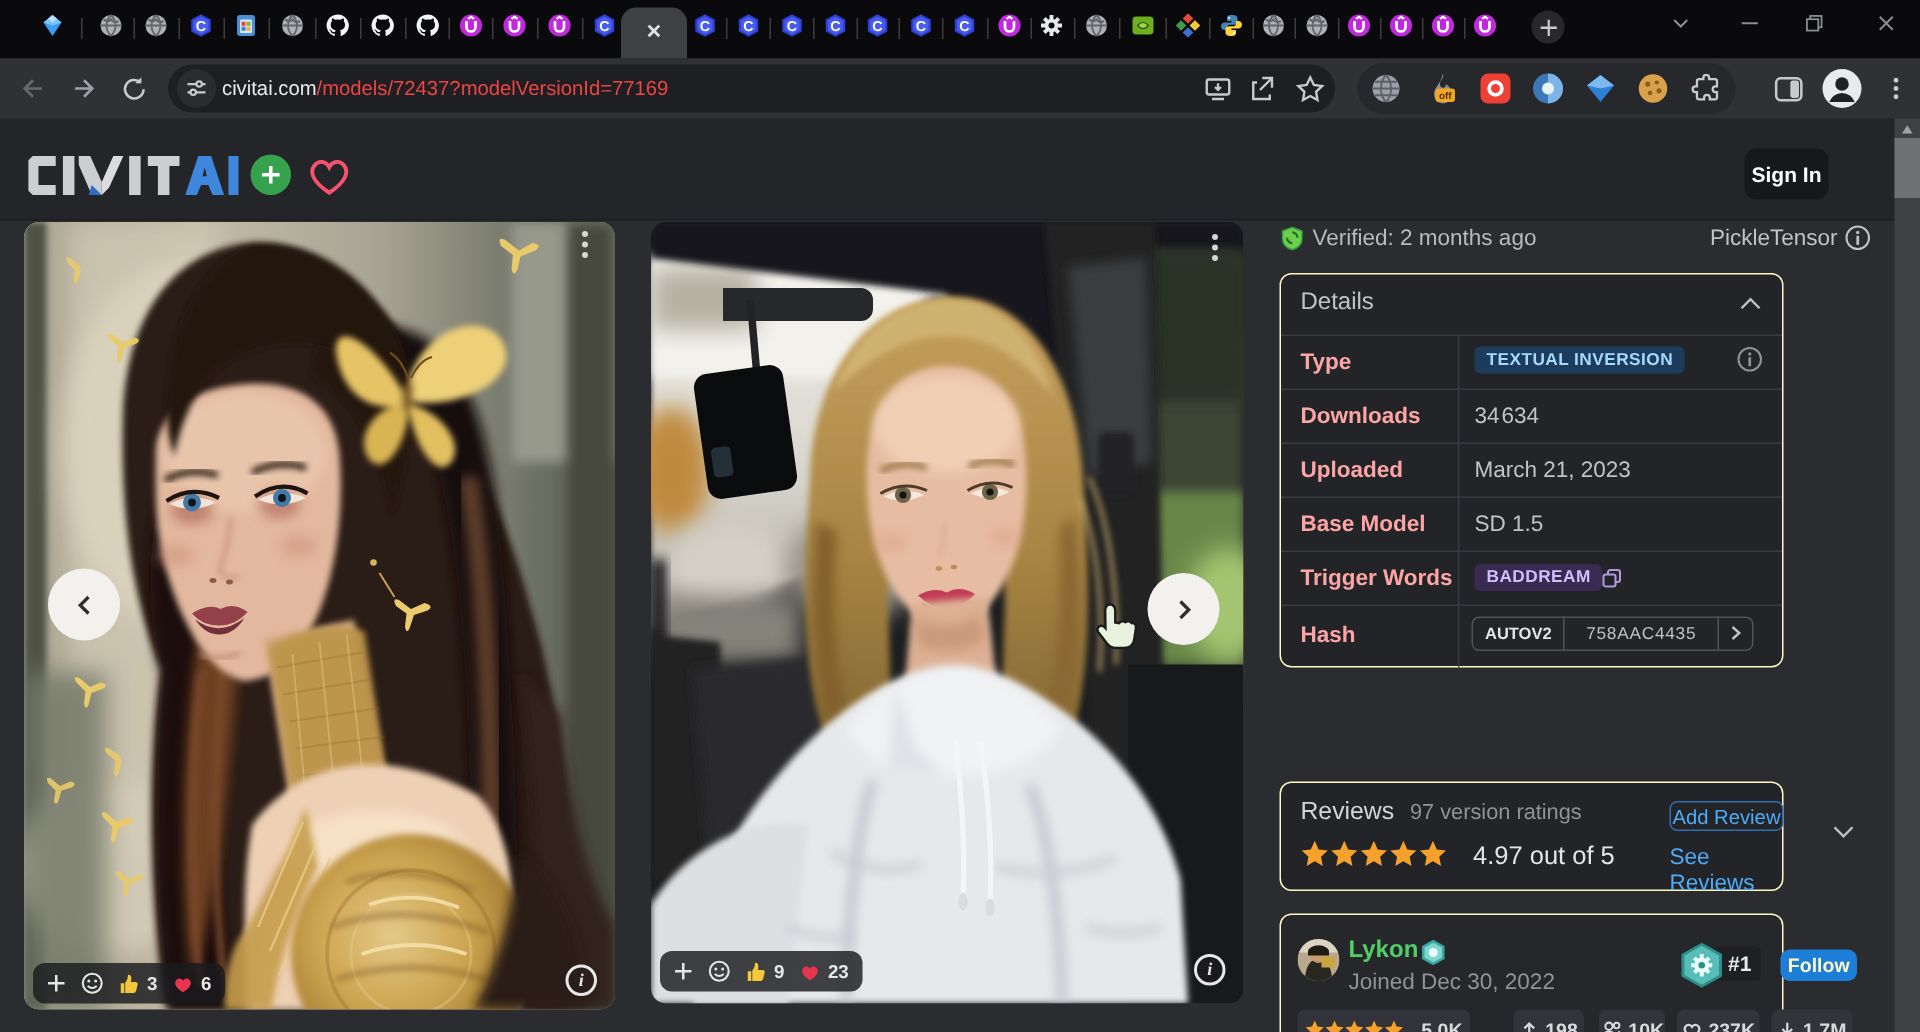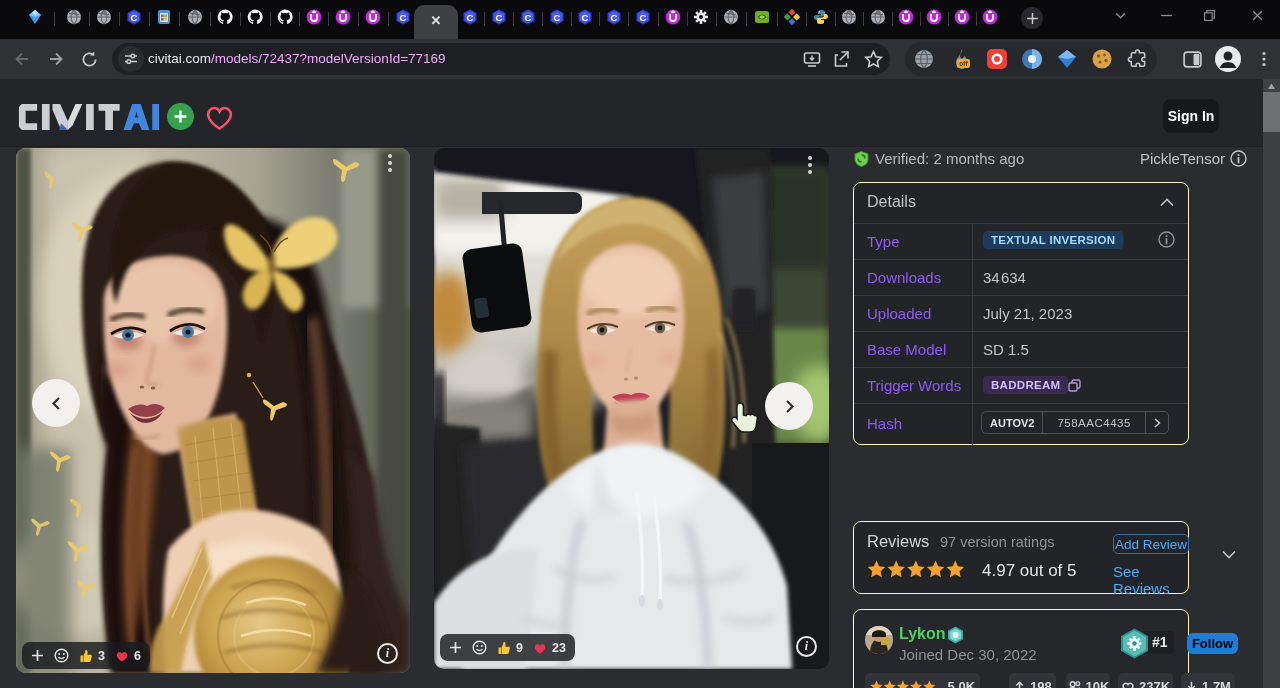--- a/index.html
+++ b/index.html
@@ -18,21 +18,21 @@
   .wctl { position:absolute; top:0; height:30px; color:#8b8d90; font-size:13px;
     display:flex; align-items:center; justify-content:center; width:30px; }
   #toolbar { position:absolute; left:0; top:39px; width:1280px; height:40px; background:#303135; }
   .tbicon { position:absolute; top:8px; width:24px; height:24px; display:flex;
     align-items:center; justify-content:center; }
   #omnibox { position:absolute; left:112px; top:4px; width:778px; height:32px;
     background:#1e1f23; border-radius:16px; }
   #siteinfo { position:absolute; left:6px; top:3px; width:26px; height:26px; border-radius:13px;
     background:#2b2c30; display:flex; align-items:center; justify-content:center; }
   #url { position:absolute; left:36px; top:8px; font-size:13.5px; color:#e8eaed; white-space:nowrap; }
-  #url span { color:#f0abfc; }
+  #url span { color:#ef4444; }
   #extpill { position:absolute; left:905px; top:3px; width:252px; height:34px;
     background:#27282c; border-radius:17px; }
   .extic { position:absolute; top:4px; width:26px; height:26px; display:flex;
     align-items:center; justify-content:center; }
   
   #site { position:absolute; left:0; top:79px; width:1280px; height:609px; background:#2b2c30; }
   #siteheader { position:absolute; left:0; top:0; width:1280px; height:68px; background:#242528;
     border-bottom:1px solid #1d1e21; }
   #searchbox { position:absolute; left:377px; top:18px; width:503px; height:36px;
     background:#1e1f23; border:1px solid #35373c; border-radius:6px; }
@@ -55,21 +55,21 @@
   .infocirc { position:absolute; width:21px; height:21px; border-radius:50%;
     border:2px solid #e8e8ea; color:#e8e8ea; font-size:12px; font-weight:bold;
     display:flex; align-items:center; justify-content:center; background:rgba(30,30,32,.25);
     font-family:"Liberation Serif", serif; font-style:italic; }
   .navcirc { position:absolute; width:48px; height:48px; border-radius:50%; background:#f2f1ee;
     display:flex; align-items:center; justify-content:center; }
   
   .panel { position:absolute; left:853px; width:336px; background:#232428;
     border:1px solid #fef9c3; border-radius:8px; }
   .rowline { position:absolute; left:0; width:100%; height:1px; background:#3a3b40; }
-  .lbl { color:#8b5cf6; font-size:15px; font-weight:normal; }
+  .lbl { color:#fca5a5; font-size:15px; font-weight:bold; }
   .val { color:#c1c2c5; font-size:15px; }
 </style>
 </head>
 <body>
 <div id="stage">
 <div id="tabbar">
 <div class="ptab" style="left:27px"><svg width="16" height="16" viewBox="0 0 16 16">
           <polygon points="8,1 14,6 8,15 2,6" fill="#3b9df0"></polygon>
           <polygon points="8,1 14,6 8,8 2,6" fill="#7cc4f8"></polygon>
           <polygon points="5,3.5 8,1 11,3.5 8,6" fill="#b5e0ff"></polygon>
@@ -736,21 +736,21 @@
   <div class="lbl abs" style="left:13px;top:158px">Base Model</div>
   <div class="lbl abs" style="left:13px;top:194px">Trigger Words</div>
   <div class="lbl abs" style="left:13px;top:232px">Hash</div>
   <div class="abs" style="left:129px;top:48px;background:#1d3c5c;border-radius:4px;padding:3px 8px;font-size:11.5px;font-weight:bold;letter-spacing:.3px;color:#a5d8ff">TEXTUAL INVERSION</div>
   <svg class="abs" style="right:13px;top:48px" width="17" height="17" viewBox="0 0 17 17">
           <circle cx="8.5" cy="8.5" r="7.5" stroke="#909296" stroke-width="1.4" fill="none"></circle>
           <circle cx="8.5" cy="5" r="1.1" fill="#909296"></circle>
           <rect x="7.6" y="7.2" width="1.8" height="6" fill="#909296"></rect>
         </svg>
   <div class="val abs" style="left:129px;top:86px">34 634</div>
-  <div class="val abs" style="left:129px;top:122px">July 21, 2023</div>
+  <div class="val abs" style="left:129px;top:122px">March 21, 2023</div>
   <div class="val abs" style="left:129px;top:158px">SD 1.5</div>
   <div class="abs" style="left:129px;top:193px;background:#392a52;border-radius:4px;padding:3px 8px;font-size:11.5px;font-weight:bold;letter-spacing:.3px;color:#d0bfff">BADDREAM</div>
   <svg class="abs" style="left:214px;top:196px" width="13" height="13" viewBox="0 0 13 13">
           <rect x="4" y="1" width="8" height="8" rx="1.5" stroke="#b197de" stroke-width="1.4" fill="none"></rect>
           <rect x="1" y="4" width="8" height="8" rx="1.5" fill="#232428" stroke="#b197de" stroke-width="1.4"></rect>
         </svg>
   <div class="abs" style="left:127px;top:228px;height:23px;border:1px solid #515257;border-radius:5px;display:flex;align-items:center">
      <span style="padding:0 8px;font-size:11px;font-weight:bold;color:#e3e4e6">AUTOV2</span>
      <span style="width:1px;height:23px;background:#515257"></span>
      <span style="padding:0 14px;font-size:11.5px;color:#c1c2c5;letter-spacing:.5px">758AAC4435</span>
@@ -808,21 +808,21 @@
           <polygon points="14.5,0.5 28,8 28,23 14.5,30.5 1,23 1,8" fill="#2e8f8a"></polygon>
           <polygon points="14.5,2.5 26,9 26,22 14.5,28.5 3,22 3,9" fill="#58bdb6"></polygon>
           <g fill="#eafffd">
             <circle cx="14.5" cy="15.5" r="5"></circle>
             <g stroke="#eafffd" stroke-width="2.6">
               <path d="M14.5 8v4M14.5 19v4M7.5 15.5h4M17.5 15.5h4M9.6 10.6l2.8 2.8M16.6 17.6l2.8 2.8M19.4 10.6l-2.8 2.8M12.4 17.6l-2.8 2.8"></path>
             </g>
           </g>
           <circle cx="14.5" cy="15.5" r="2.2" fill="#2e8f8a"></circle>
         </svg>
-  <div class="abs" style="left:333px;top:23px;width:51px;height:21px;background:#1c7ed6;border-radius:6px;color:#000000;font-size:13px;font-weight:bold;display:flex;align-items:center;justify-content:center">Follow</div>
+  <div class="abs" style="left:333px;top:23px;width:51px;height:21px;background:#1c7ed6;border-radius:6px;color:#fef9c3;font-size:13px;font-weight:bold;display:flex;align-items:center;justify-content:center">Follow</div>
   <div class="abs" style="left:11px;top:63px;width:115px;height:26px;background:#33343a;border-radius:5px;display:flex;align-items:center;justify-content:center;gap:2px">
     <svg width="72" height="13" viewBox="0 0 72 13">
             <g fill="#f6a02d">
               <path id="st2" d="M6.5 0.4l1.8 4 4.2.5-3.1 2.9.8 4.2-3.7-2.1-3.7 2.1.8-4.2L.5 4.9l4.2-.5z"></path>
               <use href="#st2" x="13.2"></use>
               <use href="#st2" x="26.4"></use>
               <use href="#st2" x="39.6"></use>
               <use href="#st2" x="52.8"></use>
             </g>
           </svg>

